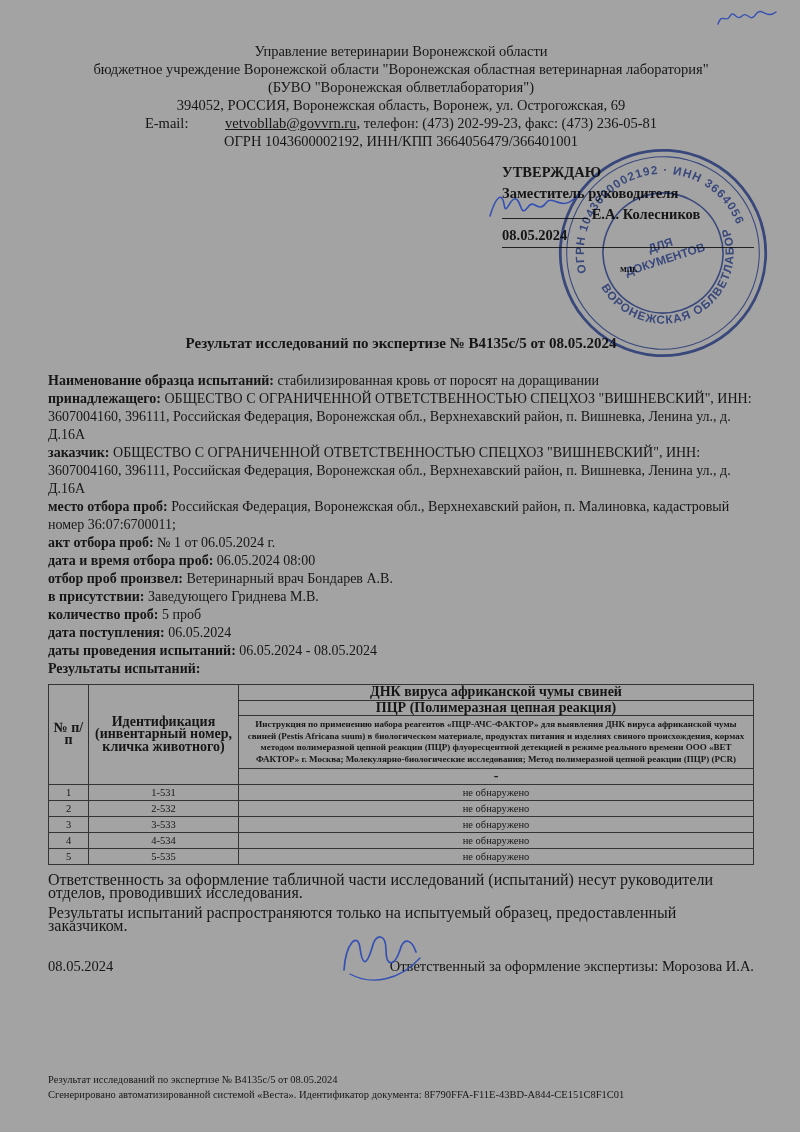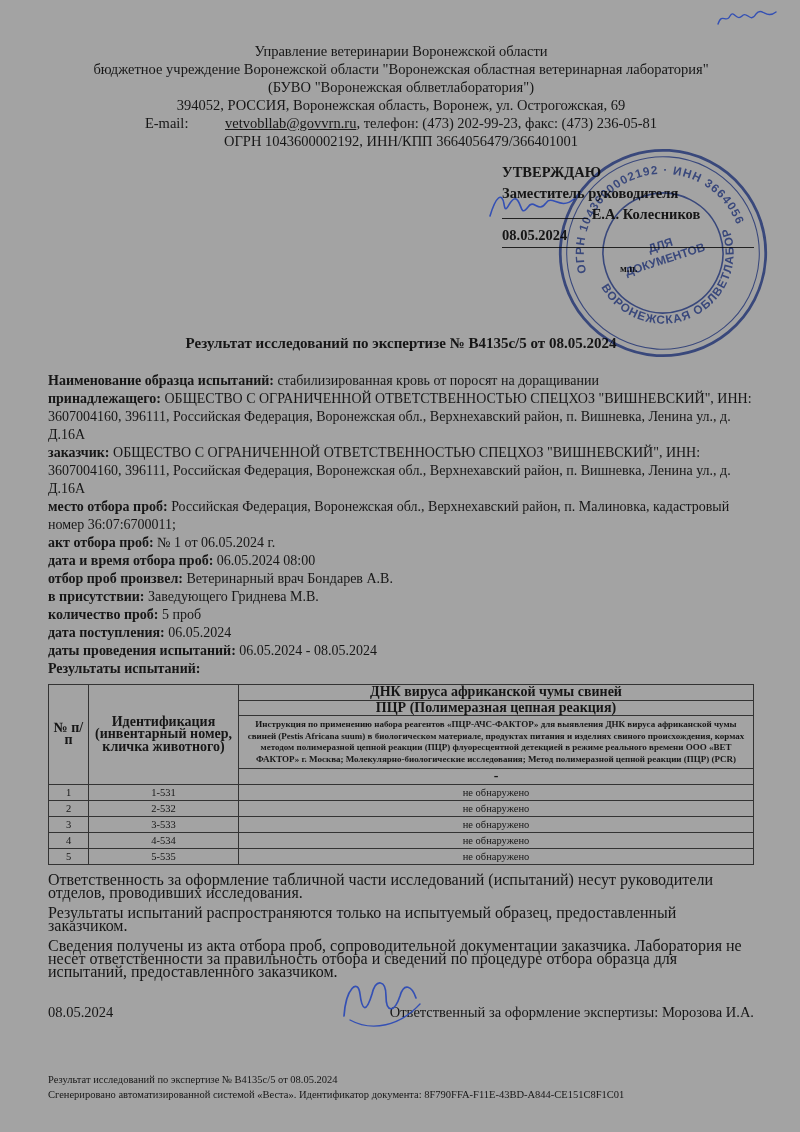--- a/index.html
+++ b/index.html
@@ -159,21 +159,20 @@
           <td>5</td>
           <td>5-535</td>
           <td>не обнаружено</td>
         </tr>
       </tbody>
     </table>
 
     <div class="notes">
       <p>Ответственность за оформление табличной части исследований (испытаний) несут руководители отделов, проводивших исследования.</p>
       <p>Результаты испытаний распространяются только на испытуемый образец, предоставленный заказчиком.</p>
-      <p>Сведения получены из акта отбора проб, сопроводительной документации заказчика. Лаборатория не несет ответственности за правильность отбора и сведений по процедуре отбора образца для испытаний, предоставленного заказчиком.</p>
     </div>
 
     <div class="signoff">
       <span>08.05.2024</span>
       <svg class="sig-m" width="100" height="62" viewBox="0 0 100 62">
         <path class="scan-sig" stroke-width="1.7" d="M8,46 C10,18 22,8 24,24 C26,40 30,44 36,24 C40,8 50,10 50,26 C50,42 58,44 64,26 C68,12 76,16 80,28"></path>
         <path class="scan-sig" stroke-width="1.4" d="M14,50 C36,62 64,56 84,34"></path>
       </svg>
       <span>Ответственный за оформление экспертизы: Морозова И.А.</span>
     </div>

